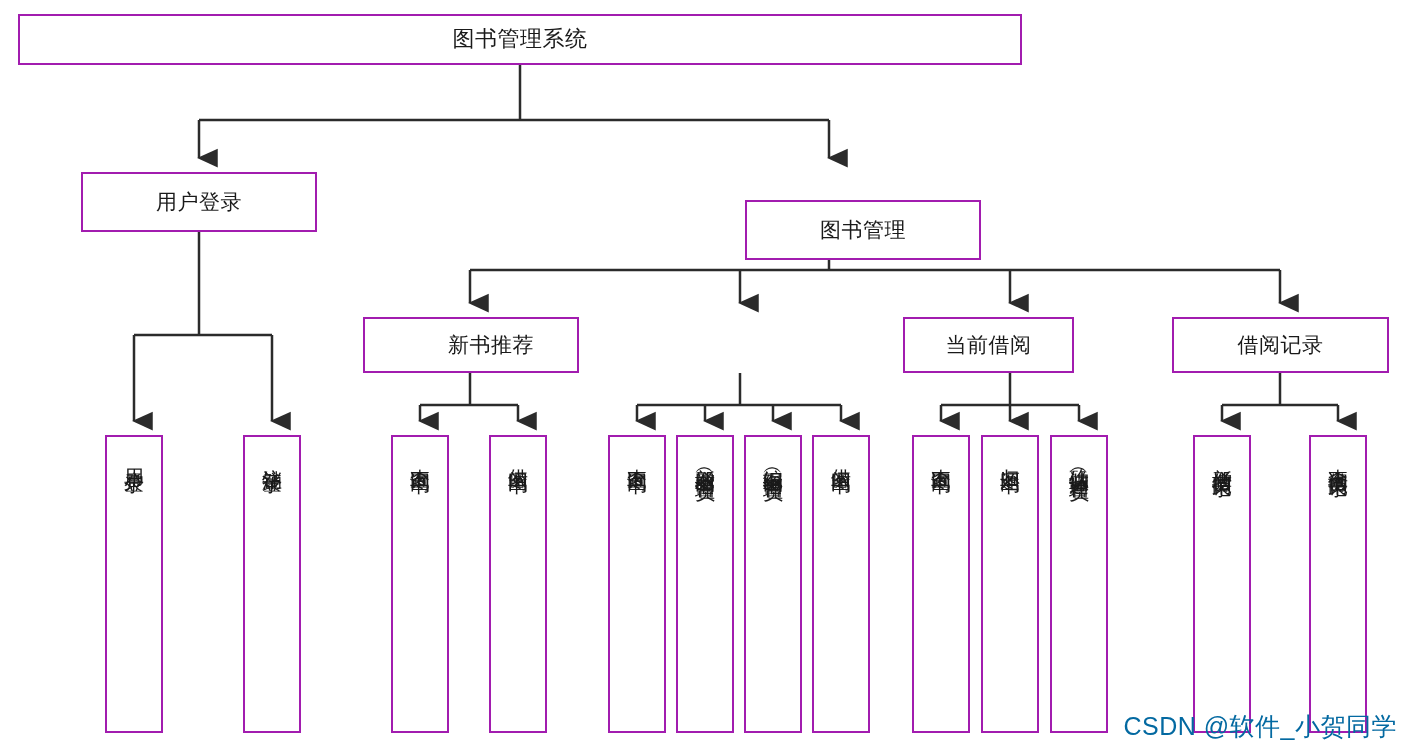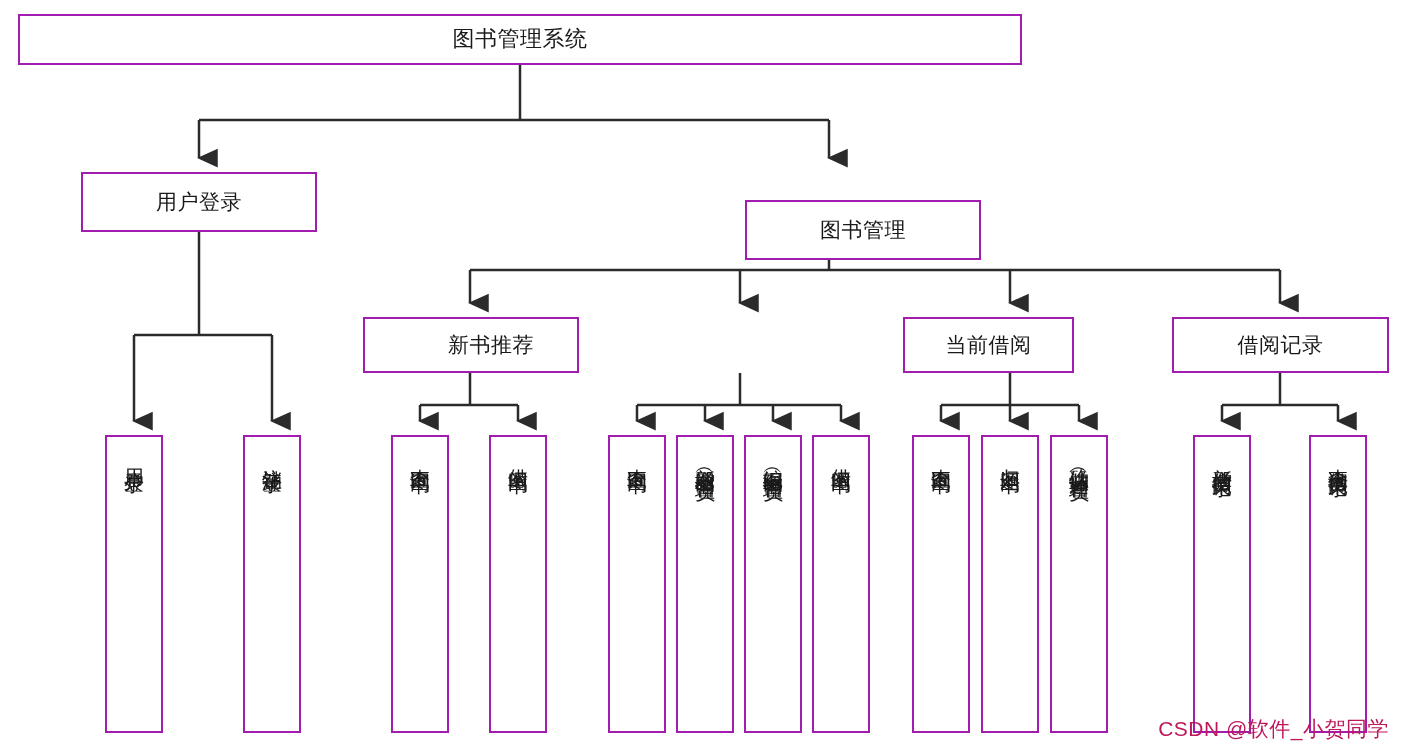--- a/index.html
+++ b/index.html
@@ -54,24 +54,24 @@
   }
   .vtext {
     writing-mode: vertical-rl;
     text-orientation: upright;
     white-space: nowrap;
     line-height: 1.05;
     letter-spacing: 2px;
   }
   .watermark {
     position: absolute;
-    right: 16px;
+    right: 8px;
     bottom: 4px;
-    font-size: 21px;
-    color: #be185d;
+    font-size: 25px;
+    color: #0369a1;
     letter-spacing: 0.5px;
     z-index: 5;
     white-space: nowrap;
   }
 </style>
 </head>
 <body>
 
 <div id="canvas">
 

